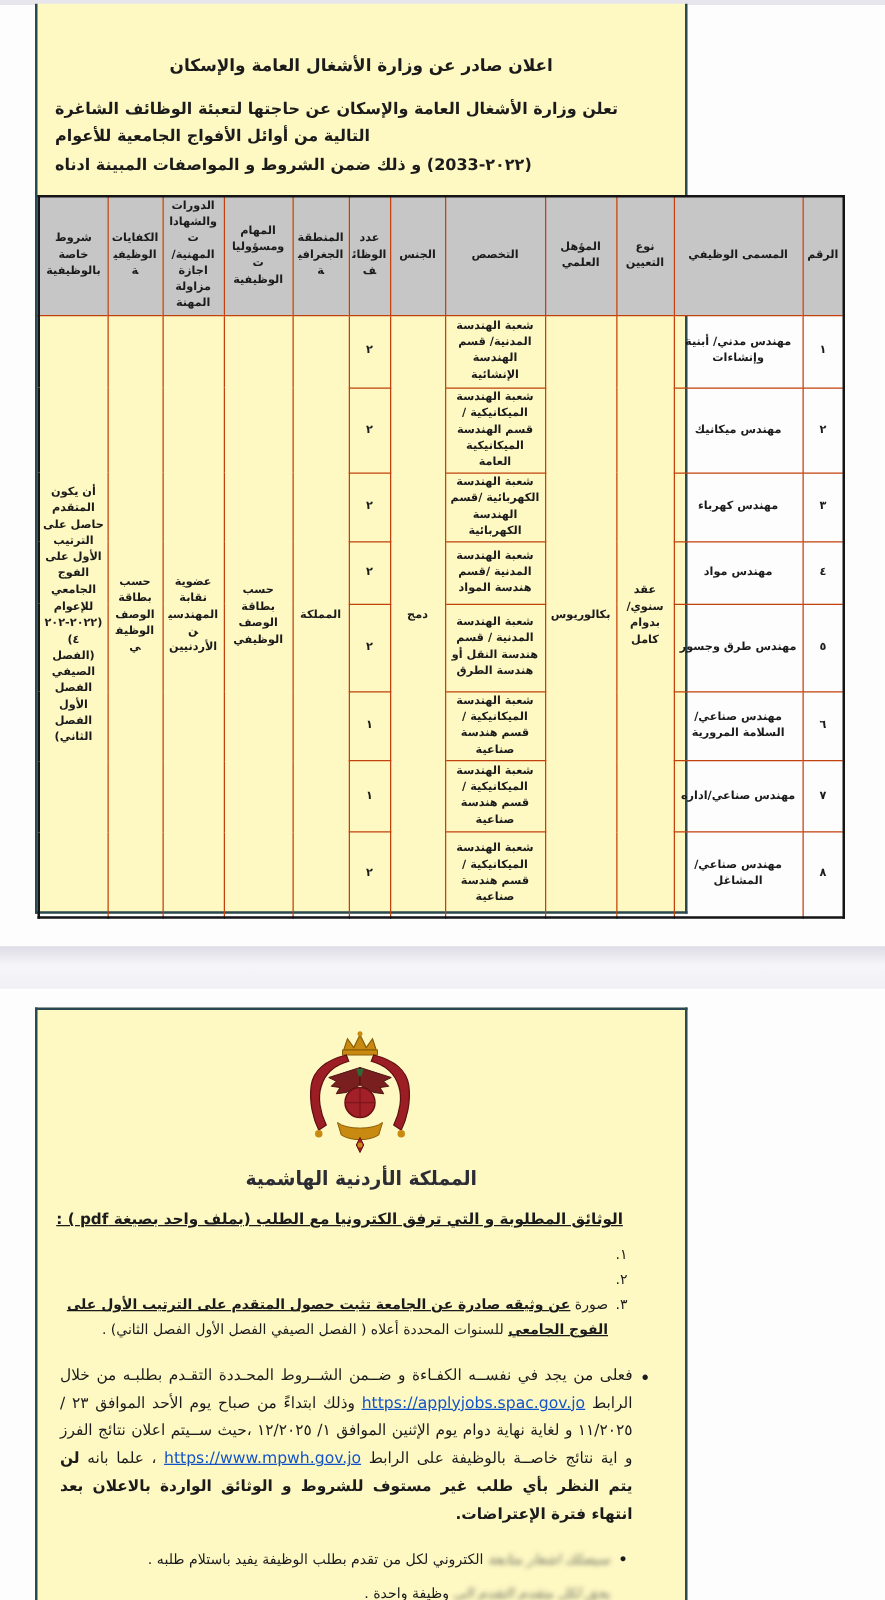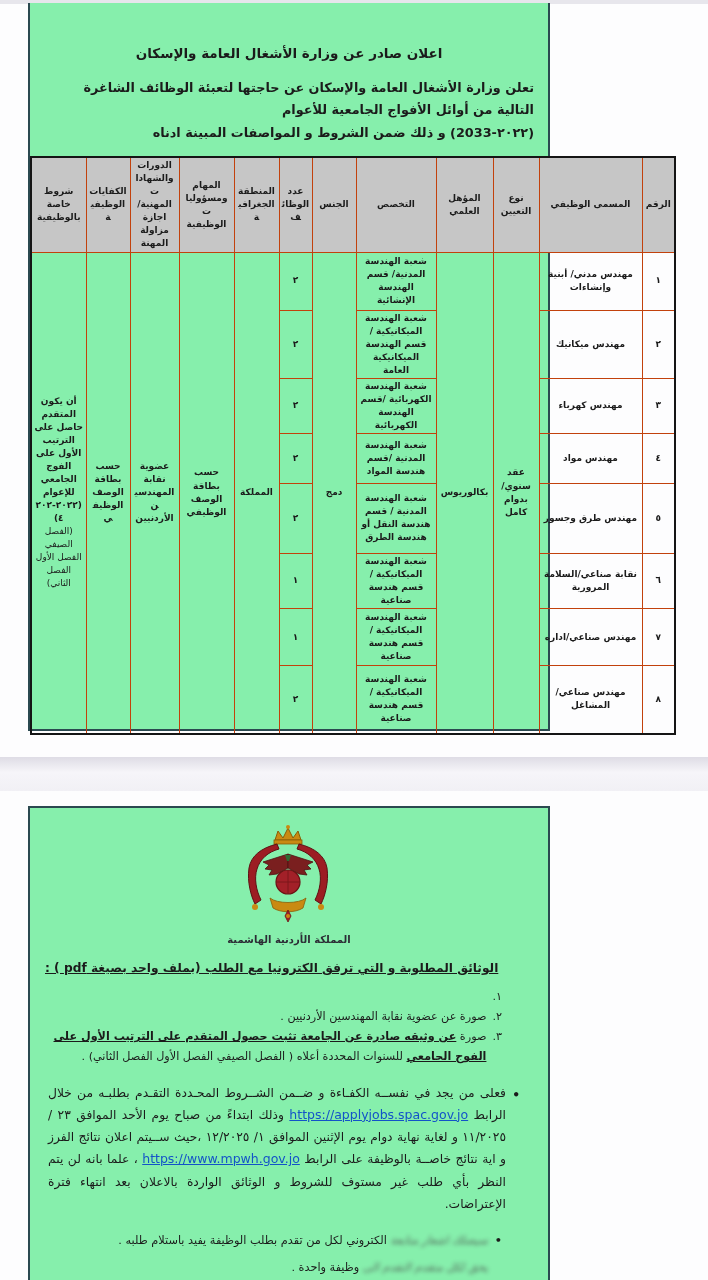--- a/index.html
+++ b/index.html
@@ -8,47 +8,47 @@
     background:#fdfdfe;
     font-family:"DejaVu Sans","Liberation Sans",sans-serif;
     color:#1b1b1b;
   }
   .top-strip{position:absolute;top:0;left:0;width:708px;height:4px;background:#e7e6ec;}
   .separator-band{
     position:absolute;top:757px;left:0;width:708px;height:34px;
     background:linear-gradient(#dedce5,#f6f5f9 45%,#f1f0f5);
   }
   .card{
-    position:absolute;left:28px;width:522px;background:#86efac;
+    position:absolute;left:28px;width:522px;background:#fef9c3;
     border:2px solid #2b4950;box-sizing:border-box;
   }
   #card1{top:3px;height:728px;border-top:none;}
   #card2{top:806px;height:485px;border-bottom:none;}
 
   .doc-title{margin:42px 10px 0;text-align:center;font-weight:bold;font-size:13.5px;direction:rtl;}
-  .doc-subtitle{margin:16px 14px 0;text-align:right;font-weight:bold;font-size:12.8px;direction:rtl;line-height:1.75;}
+  .doc-subtitle{margin:16px 14px 0;text-align:left;font-weight:bold;font-size:12.8px;direction:rtl;line-height:1.75;}
 
   table.jobs{
     border-collapse:collapse;margin:12px auto 0;width:644px;table-layout:fixed;
     direction:rtl;border:2px solid #151515;
   }
   table.jobs th,table.jobs td{
     border:1px solid #c2410c;text-align:center;vertical-align:middle;
     font-size:9px;line-height:1.45;padding:1px 2px;word-break:break-word;
     font-weight:bold;
   }
   table.jobs th{background:#c6c6c6;height:60px;font-size:9px;}
   tr.r1{height:58px;}tr.r2{height:66px;}tr.r3{height:52px;}tr.r4{height:50px;}
   tr.r5{height:70px;}tr.r6{height:50px;}tr.r7{height:57px;}tr.r8{height:68px;}
   td.special{font-size:9.3px;}
-  .xbold{font-weight:normal;}
+  .xbold{font-weight:bold;}
 
   .emblem-wrap{text-align:center;margin-top:16px;}
   .emblem-caption{
-    text-align:center;font-size:10px;font-weight:bold;color:#2c2c35;
+    text-align:center;font-size:15px;font-weight:bold;color:#2c2c35;
     letter-spacing:-0.5px;margin-top:2px;transform:scaleY(1.05);
   }
   .docs-heading{
     direction:rtl;text-align:left;margin:16px 15px 0 15px;
     font-weight:bold;font-size:12.2px;text-decoration:underline;
   }
   .doc-list{direction:rtl;margin:12px 46px 0 20px;font-size:11.2px;line-height:1.8;}
   .doc-list .li{display:flex;gap:6px;}
   .doc-list .num{flex:0 0 auto;}
   .bold-underline{font-weight:bold;text-decoration:underline;}
@@ -141,21 +141,21 @@
       <td>٢</td>
     </tr>
     <tr class="r5">
       <td>٥</td>
       <td>مهندس طرق وجسور</td>
       <td>شعبة الهندسة المدنية / قسم هندسة النقل أو هندسة الطرق</td>
       <td>٢</td>
     </tr>
     <tr class="r6">
       <td>٦</td>
-      <td>نقابة صناعي/السلامة المرورية</td>
+      <td>مهندس صناعي/السلامة المرورية</td>
       <td>شعبة الهندسة الميكانيكية / قسم هندسة صناعية</td>
       <td>١</td>
     </tr>
     <tr class="r7">
       <td>٧</td>
       <td>مهندس صناعي/اداره</td>
       <td>شعبة الهندسة الميكانيكية / قسم هندسة صناعية</td>
       <td>١</td>
     </tr>
     <tr class="r8">
@@ -199,21 +199,20 @@
   </div>
 
   <div class="docs-heading">الوثائق المطلوبة و التي ترفق الكترونيا مع الطلب (بملف واحد بصيغة pdf ) :</div>
 
   <div class="doc-list">
     <div class="li">
       <span class="num">١.</span>
     </div>
     <div class="li">
       <span class="num">٢.</span>
-      <span>صورة عن عضوية نقابة المهندسين الأردنيين .</span>
     </div>
     <div class="li">
       <span class="num">٣.</span>
       <span><span>صورة </span><span class="bold-underline">عن وثيقه صادرة عن الجامعة تثبت حصول المتقدم على الترتيب الأول على الفوج الجامعي</span><span> للسنوات المحددة أعلاه ( الفصل الصيفي الفصل الأول الفصل الثاني) .</span></span>
     </div>
   </div>
 
   <div class="bullet-para">
     <span>فعلى من يجد في نفســه الكفـاءة و ضــمن الشــروط المحـددة التقـدم بطلبـه من خلال الرابط </span><a class="doclink" dir="ltr" href="#">https://applyjobs.spac.gov.jo</a><span> وذلك ابتداءً من صباح يوم الأحد الموافق ٢٣ /١١/٢٠٢٥ و لغاية نهاية دوام يوم الإثنين الموافق ١/ ١٢/٢٠٢٥ ،حيث ســيتم اعلان نتائج الفرز و اية نتائج خاصــة بالوظيفة على الرابط </span><a class="doclink" dir="ltr" href="#">https://www.mpwh.gov.jo</a><span> ، علما بانه </span><span class="xbold">لن يتم النظر بأي طلب غير مستوف للشروط و الوثائق الواردة بالاعلان بعد انتهاء فترة الإعتراضات.</span>
   </div>

